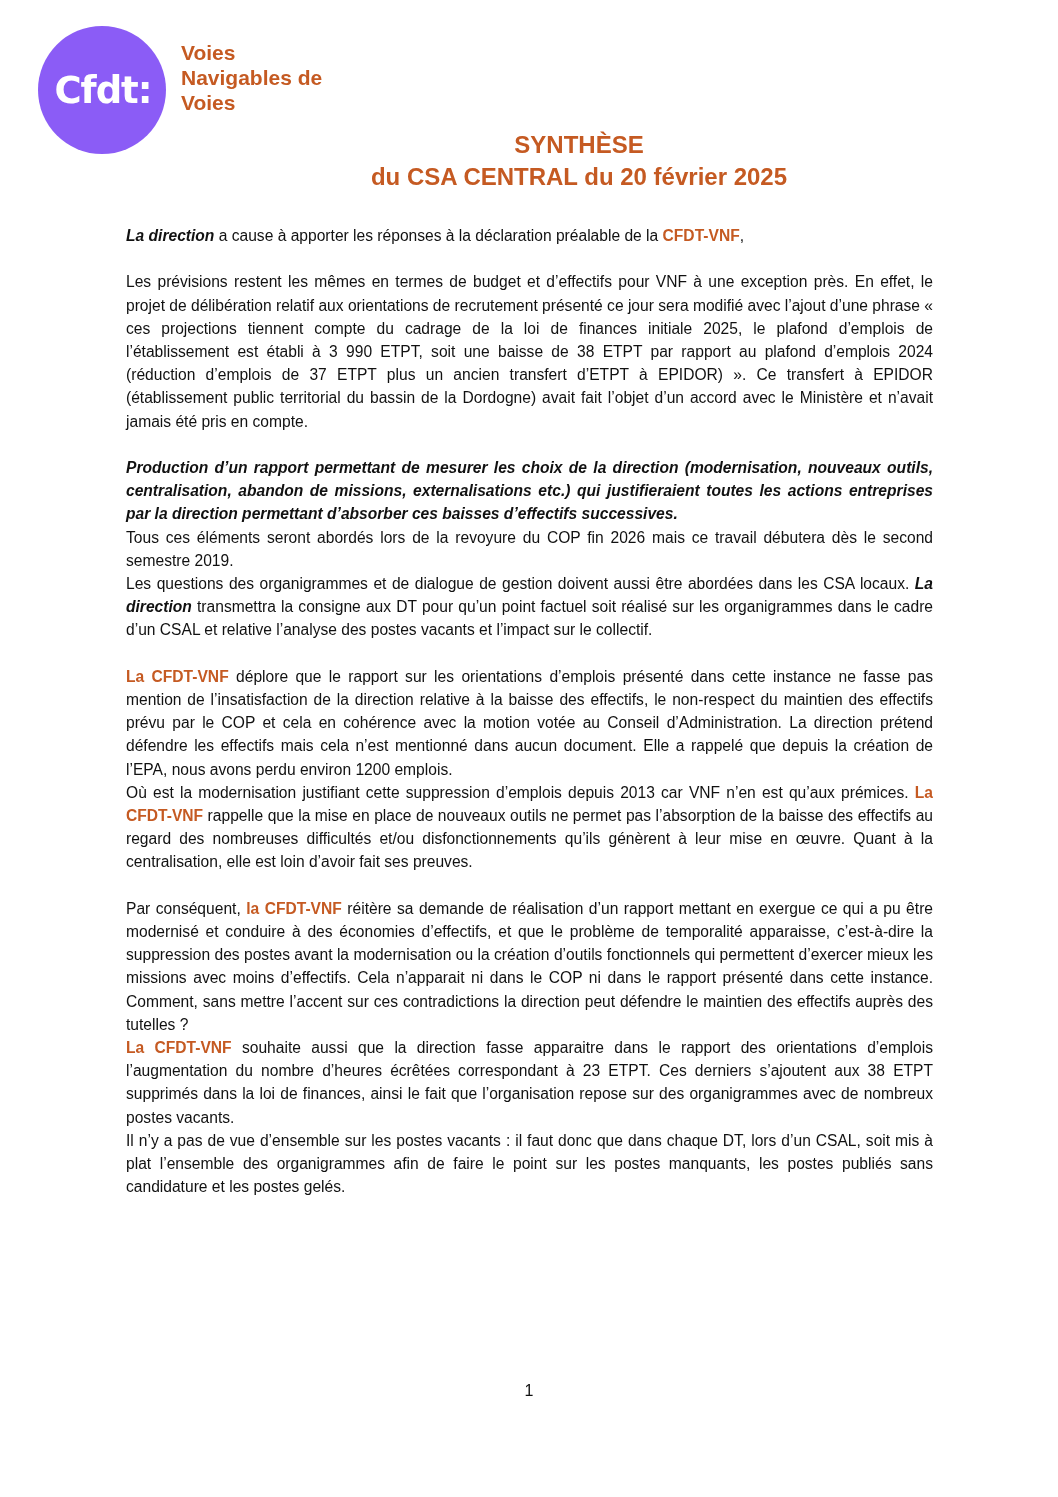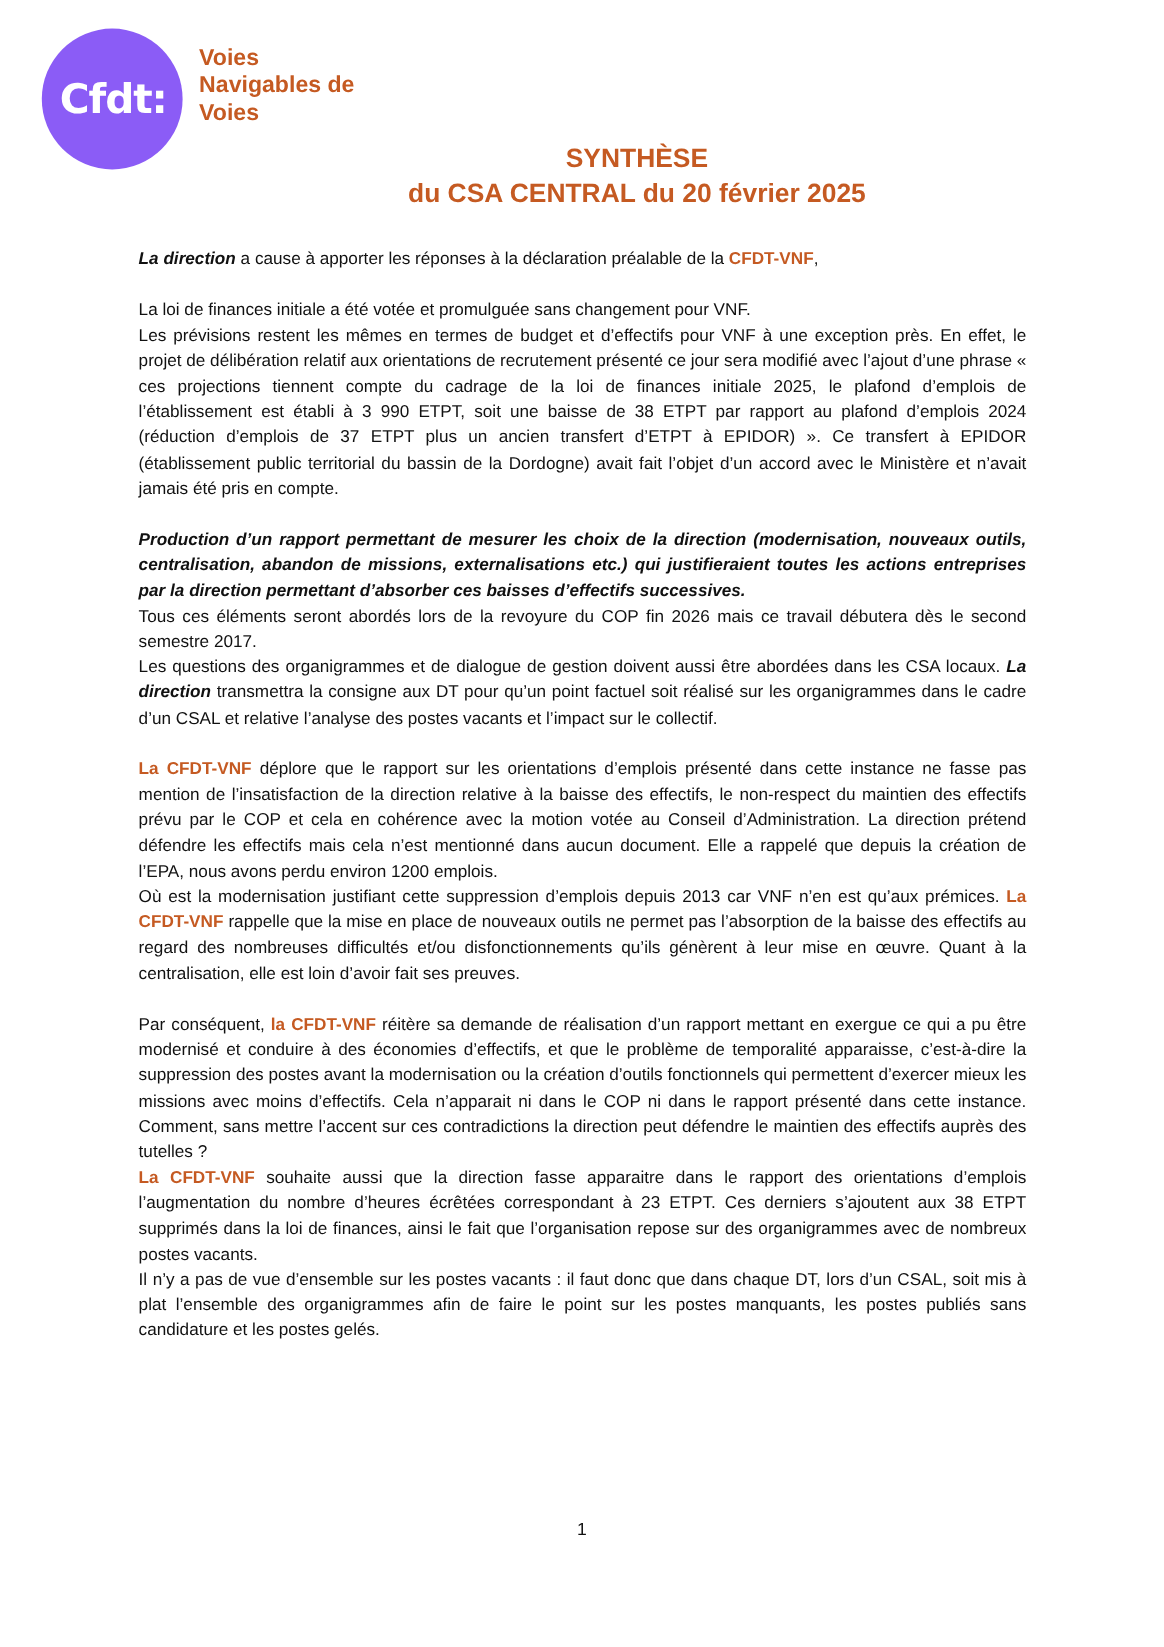--- a/index.html
+++ b/index.html
@@ -55,26 +55,25 @@
     <div>Voies</div>
   </div>
 
   <div class="title t1">SYNTHÈSE</div>
   <div class="title t2">du CSA CENTRAL du 20 février 2025</div>
 
   <div class="body">
     <p><span class="b">La direction</span><span> a cause à apporter les réponses à la déclaration préalable de la </span><span class="orange">CFDT-VNF</span><span>,</span></p>
     <div class="gap"></div>
 
-    <p>La loi de finances initiale a été votée et promulguée sans changement pour VNF.</p>
     <p>Les prévisions restent les mêmes en termes de budget et d’effectifs pour VNF à une exception près. En effet, le projet de délibération relatif aux orientations de recrutement présenté ce jour sera modifié avec l’ajout d’une phrase « ces projections tiennent compte du cadrage de la loi de finances initiale 2025, le plafond d’emplois de l’établissement est établi à 3 990 ETPT, soit une baisse de 38 ETPT par rapport au plafond d’emplois 2024 (réduction d’emplois de 37 ETPT plus un ancien transfert d’ETPT à EPIDOR) ». Ce transfert à EPIDOR (établissement public territorial du bassin de la Dordogne) avait fait l’objet d’un accord avec le Ministère et n’avait jamais été pris en compte.</p>
     <div class="gap"></div>
 
     <p class="h">Production d’un rapport permettant de mesurer les choix de la direction (modernisation, nouveaux outils, centralisation, abandon de missions, externalisations etc.) qui justifieraient toutes les actions entreprises par la direction permettant d’absorber ces baisses d’effectifs successives.</p>
-    <p>Tous ces éléments seront abordés lors de la revoyure du COP fin 2026 mais ce travail débutera dès le second semestre 2017.</p>
+    <p>Tous ces éléments seront abordés lors de la revoyure du COP fin 2026 mais ce travail débutera dès le second semestre 2019.</p>
     <p><span>Les questions des organigrammes et de dialogue de gestion doivent aussi être abordées dans les CSA locaux. </span><span class="b">La direction</span><span> transmettra la consigne aux DT pour qu’un point factuel soit réalisé sur les organigrammes dans le cadre d’un CSAL et relative l’analyse des postes vacants et l’impact sur le collectif.</span></p>
     <div class="gap"></div>
 
     <p><span class="orange">La CFDT-VNF</span><span> déplore que le rapport sur les orientations d’emplois présenté dans cette instance ne fasse pas mention de l’insatisfaction de la direction relative à la baisse des effectifs, le non-respect du maintien des effectifs prévu par le COP et cela en cohérence avec la motion votée au Conseil d’Administration. La direction prétend défendre les effectifs mais cela n’est mentionné dans aucun document. Elle a rappelé que depuis la création de l’EPA, nous avons perdu environ 1200 emplois.</span></p>
     <p><span>Où est la modernisation justifiant cette suppression d’emplois depuis 2013 car VNF n’en est qu’aux prémices. </span><span class="orange">La CFDT-VNF</span><span> rappelle que la mise en place de nouveaux outils ne permet pas l’absorption de la baisse des effectifs au regard des nombreuses difficultés et/ou disfonctionnements qu’ils génèrent à leur mise en œuvre. Quant à la centralisation, elle est loin d’avoir fait ses preuves.</span></p>
     <div class="gap"></div>
 
     <p><span>Par conséquent, </span><span class="orange">la CFDT-VNF</span><span> réitère sa demande de réalisation d’un rapport mettant en exergue ce qui a pu être modernisé et conduire à des économies d’effectifs, et que le problème de temporalité apparaisse, c’est-à-dire la suppression des postes avant la modernisation ou la création d’outils fonctionnels qui permettent d’exercer mieux les missions avec moins d’effectifs. Cela n’apparait ni dans le COP ni dans le rapport présenté dans cette instance. Comment, sans mettre l’accent sur ces contradictions la direction peut défendre le maintien des effectifs auprès des tutelles ?</span></p>
     <p><span class="orange">La CFDT-VNF</span><span> souhaite aussi que la direction fasse apparaitre dans le rapport des orientations d’emplois l’augmentation du nombre d’heures écrêtées correspondant à 23 ETPT. Ces derniers s’ajoutent aux 38 ETPT supprimés dans la loi de finances, ainsi le fait que l’organisation repose sur des organigrammes avec de nombreux postes vacants.</span></p>
     <p>Il n’y a pas de vue d’ensemble sur les postes vacants : il faut donc que dans chaque DT, lors d’un CSAL, soit mis à plat l’ensemble des organigrammes afin de faire le point sur les postes manquants, les postes publiés sans candidature et les postes gelés.</p>

